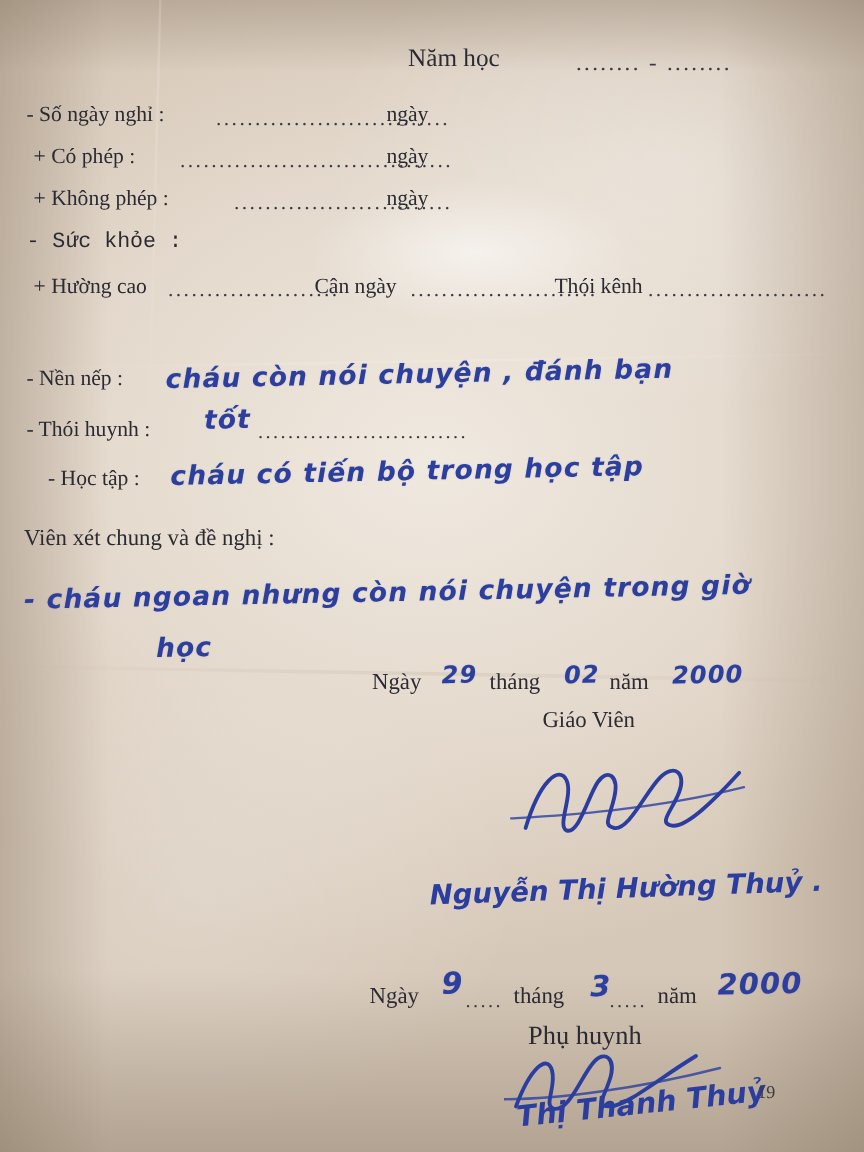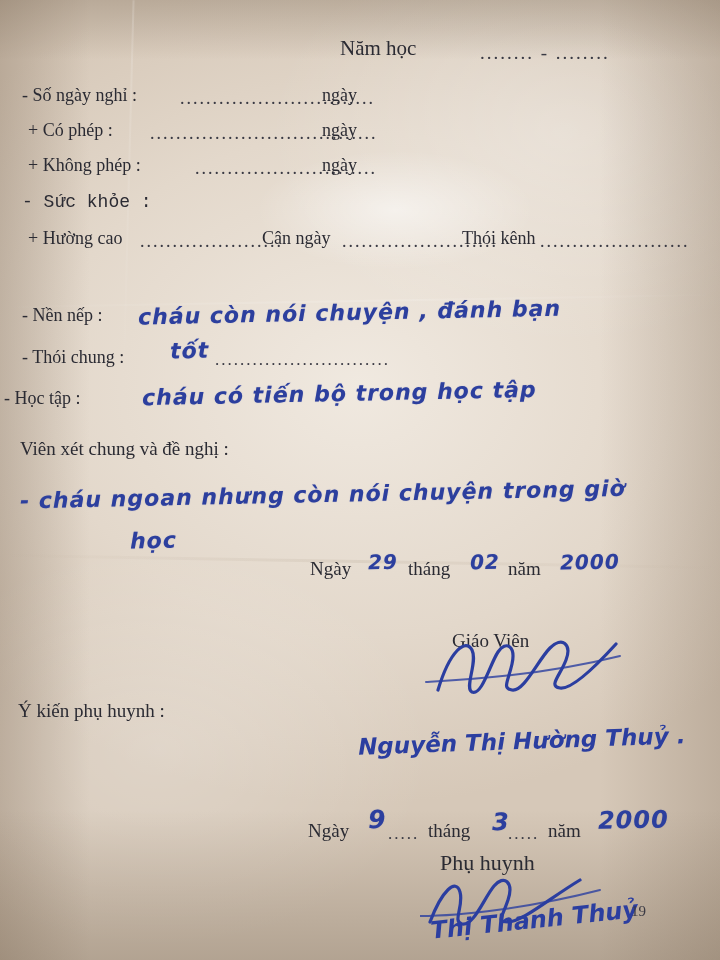--- a/index.html
+++ b/index.html
@@ -106,46 +106,45 @@
     <div class="row printed dots" style="left:140px;top:231px;">......................</div>
     <div class="row printed" style="left:262px;top:228px;">Cân ngày</div>
     <div class="row printed dots" style="left:342px;top:231px;">........................</div>
     <div class="row printed" style="left:462px;top:228px;">Thói kênh</div>
     <div class="row printed dots" style="left:540px;top:231px;">.......................</div>
 
 
     <div class="row printed" style="left:22px;top:305px;">- Nền nếp :</div>
     <div class="row hand mid" style="left:138px;top:300px;">cháu còn nói chuyện , đánh bạn</div>
 
-    <div class="row printed" style="left:22px;top:347px;">- Thói chung :</div>
+    <div class="row printed" style="left:22px;top:347px;">- Thói huynh :</div>
     <div class="row hand mid" style="left:170px;top:338px;">tốt</div>
     <div class="row printed dots" style="left:215px;top:350px;font-size:17px;">............................</div>
 
-    <div class="row printed" style="left:4px;top:388px;">- Học tập :</div>
+    <div class="row printed" style="left:40px;top:388px;">- Học tập :</div>
     <div class="row hand mid" style="left:142px;top:381px;">cháu có tiến bộ trong học tập</div>
 
     <div class="row printed" style="left:20px;top:438px;font-size:19px;">Viên xét chung và đề nghị :</div>
     <div class="row hand mid" style="left:20px;top:482px;">- cháu ngoan  nhưng còn nói chuyện trong giờ</div>
     <div class="row hand mid" style="left:130px;top:528px;">học</div>
 
     <div class="row printed" style="left:310px;top:558px;font-size:19px;">Ngày</div>
     <div class="row hand small" style="left:368px;top:550px;">29</div>
     <div class="row printed" style="left:408px;top:558px;font-size:19px;">tháng</div>
     <div class="row hand small" style="left:470px;top:550px;">02</div>
     <div class="row printed" style="left:508px;top:558px;font-size:19px;">năm</div>
     <div class="row hand small" style="left:560px;top:550px;">2000</div>
 
-    <div class="row printed" style="left:452px;top:590px;font-size:19px;margin-top:40px;">Giáo Viên</div>
+    <div class="row printed" style="left:452px;top:590px;font-size:19px;">Giáo Viên</div>
 
     <svg class="scribble" style="left:420px;top:630px;" width="220" height="70" viewBox="0 0 220 70">
       <path d="M18 60 C30 20, 46 8, 52 20 C58 32, 44 58, 52 62 C62 66, 70 34, 78 22 C86 10, 96 16, 92 34 C88 52, 82 58, 92 60 C104 62, 118 30, 130 18 C142 6, 152 14, 146 30 C140 46, 128 56, 140 58 C152 60, 176 36, 196 14" fill="none" stroke="#2b3ea0" stroke-width="3.2" stroke-linecap="round"></path>
       <path d="M6 52 C40 50, 120 46, 200 26" fill="none" stroke="#2b3ea0" stroke-width="2" stroke-linecap="round" opacity=".8"></path>
     </svg>
 
-    <div class="row printed" style="left:18px;top:700px;font-size:19px;">Ý kiến phụ huynh :</div>
 
     <div class="row sig" style="left:358px;top:728px;font-size:23px;transform:rotate(-2deg);">Nguyễn Thị Hường Thuỷ .</div>
 
     <div class="row printed" style="left:308px;top:820px;font-size:19px;">Ngày</div>
     <div class="row hand small" style="left:368px;top:805px;font-size:25px;">9</div>
     <div class="row printed dots" style="left:388px;top:824px;font-size:17px;">.....</div>
     <div class="row printed" style="left:428px;top:820px;font-size:19px;">tháng</div>
     <div class="row hand small" style="left:492px;top:808px;font-size:24px;">3</div>
     <div class="row printed dots" style="left:508px;top:824px;font-size:17px;">.....</div>
     <div class="row printed" style="left:548px;top:820px;font-size:19px;">năm</div>

